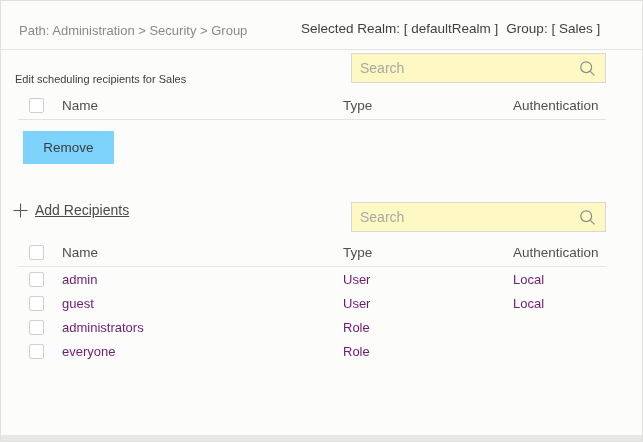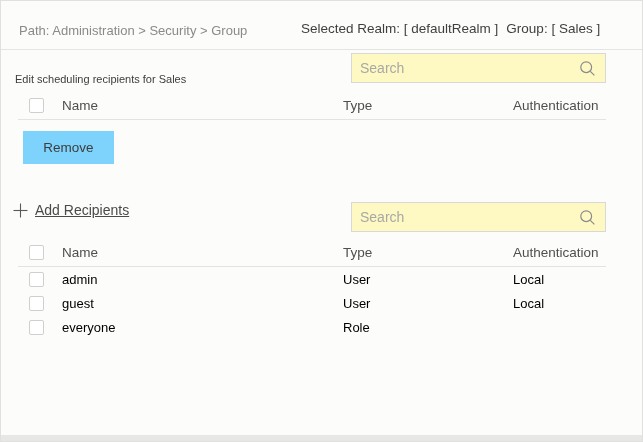--- a/index.html
+++ b/index.html
@@ -37,21 +37,21 @@
     border-collapse:separate; border-spacing:0;
     table-layout:fixed;
   }
   table.tbl th {
     height:28px; text-align:left; vertical-align:middle;
     font-weight:normal; font-size:13.5px; color:#4f4f4f;
     border-bottom:1px solid #e3e3e1;
   }
   table.tbl td {
     height:24px; vertical-align:middle;
-    font-size:13px; color:#000000;
+    font-size:13px; color:#701a75;
   }
   .col-check { width:44px; }
   .col-name  { width:281px; }
   .col-type  { width:170px; }
   .col-auth  { width:93px; }
   td.cb-cell, th.cb-cell { padding-left:11px; }
   .checkbox {
     display:inline-block; width:15px; height:15px;
     background:#fff; border:1px solid #cfcfcd; border-radius:2px;
     vertical-align:middle; cursor:pointer;
@@ -163,20 +163,26 @@
           <td>Local</td>
         </tr>
 
         <tr>
           <td class="cb-cell"><span class="checkbox"></span></td>
           <td>guest</td>
           <td>User</td>
           <td>Local</td>
         </tr>
 
+        <tr>
+          <td class="cb-cell"><span class="checkbox"></span></td>
+          <td>administrators</td>
+          <td>Role</td>
+          <td></td>
+        </tr>
 
         <tr>
           <td class="cb-cell"><span class="checkbox"></span></td>
           <td>everyone</td>
           <td>Role</td>
           <td></td>
         </tr>
       </tbody>
   </table>
 

